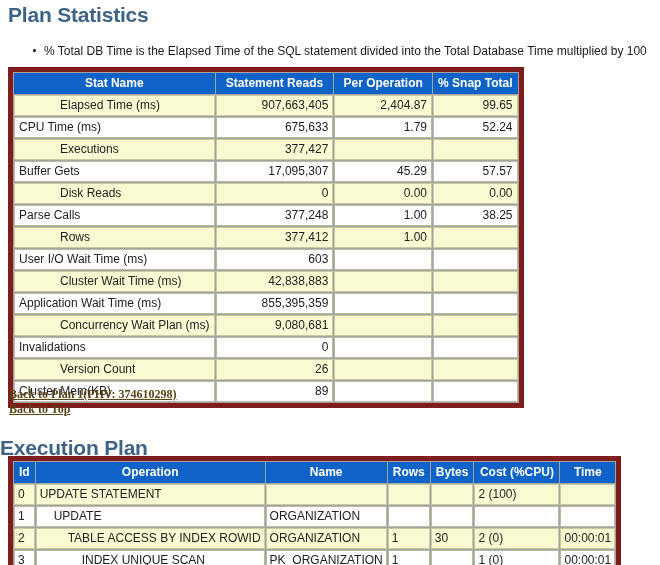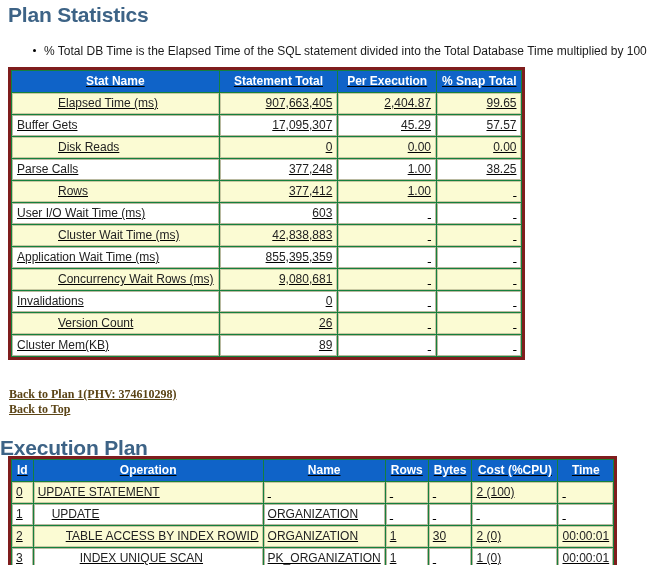--- a/index.html
+++ b/index.html
@@ -72,25 +72,24 @@
     height: 3px;
     background: #000000;
     border-radius: 50%;
   }
 
   
   table.awr {
     position: absolute;
     border-collapse: separate;
     border-spacing: 1px;
-    border: 3px solid #7f1d1d;
-    background: #15803d;
+    border: 5px solid #7f1d1d;
+    background: #a3a3a3;
     font-family: "Liberation Sans", sans-serif;
     font-size: 12px;
-    text-decoration: underline;
   }
   table.awr th {
     background: #0f63c8;
     color: #ffffff;
     font-weight: bold;
     font-size: 12px;
     text-align: center;
     padding: 3px 4px;
     border: 1px solid #0f63c8;
     white-space: nowrap;
@@ -176,33 +175,45 @@
   <table class="awr" id="stats-table">
     <colgroup>
       <col class="c-name">
         <col class="c-total">
         <col class="c-per">
         <col class="c-snap">
     </colgroup>
     <thead>
       <tr>
         <th>Stat Name</th>
-        <th>Statement Total</th>
-        <th>Per Execution</th>
+        <th>Statement Reads</th>
+        <th>Per Operation</th>
         <th>% Snap Total</th>
       </tr>
     </thead>
     <tbody id="stats-body">
         <tr class="alt">
           <td class="txt">Elapsed Time (ms)</td>
           <td class="num">907,663,405</td>
           <td class="num">2,404.87</td>
           <td class="num">99.65</td>
         </tr>
         <tr>
+          <td class="txt">CPU Time (ms)</td>
+          <td class="num">675,633</td>
+          <td class="num">1.79</td>
+          <td class="num">52.24</td>
+        </tr>
+        <tr class="alt">
+          <td class="txt">Executions</td>
+          <td class="num">377,427</td>
+          <td class="num">&nbsp;</td>
+          <td class="num">&nbsp;</td>
+        </tr>
+        <tr>
           <td class="txt">Buffer Gets</td>
           <td class="num">17,095,307</td>
           <td class="num">45.29</td>
           <td class="num">57.57</td>
         </tr>
         <tr class="alt">
           <td class="txt">Disk Reads</td>
           <td class="num">0</td>
           <td class="num">0.00</td>
           <td class="num">0.00</td>
@@ -231,21 +242,21 @@
           <td class="num">&nbsp;</td>
           <td class="num">&nbsp;</td>
         </tr>
         <tr>
           <td class="txt">Application Wait Time (ms)</td>
           <td class="num">855,395,359</td>
           <td class="num">&nbsp;</td>
           <td class="num">&nbsp;</td>
         </tr>
         <tr class="alt">
-          <td class="txt">Concurrency Wait Rows (ms)</td>
+          <td class="txt">Concurrency Wait Plan (ms)</td>
           <td class="num">9,080,681</td>
           <td class="num">&nbsp;</td>
           <td class="num">&nbsp;</td>
         </tr>
         <tr>
           <td class="txt">Invalidations</td>
           <td class="num">0</td>
           <td class="num">&nbsp;</td>
           <td class="num">&nbsp;</td>
         </tr>

